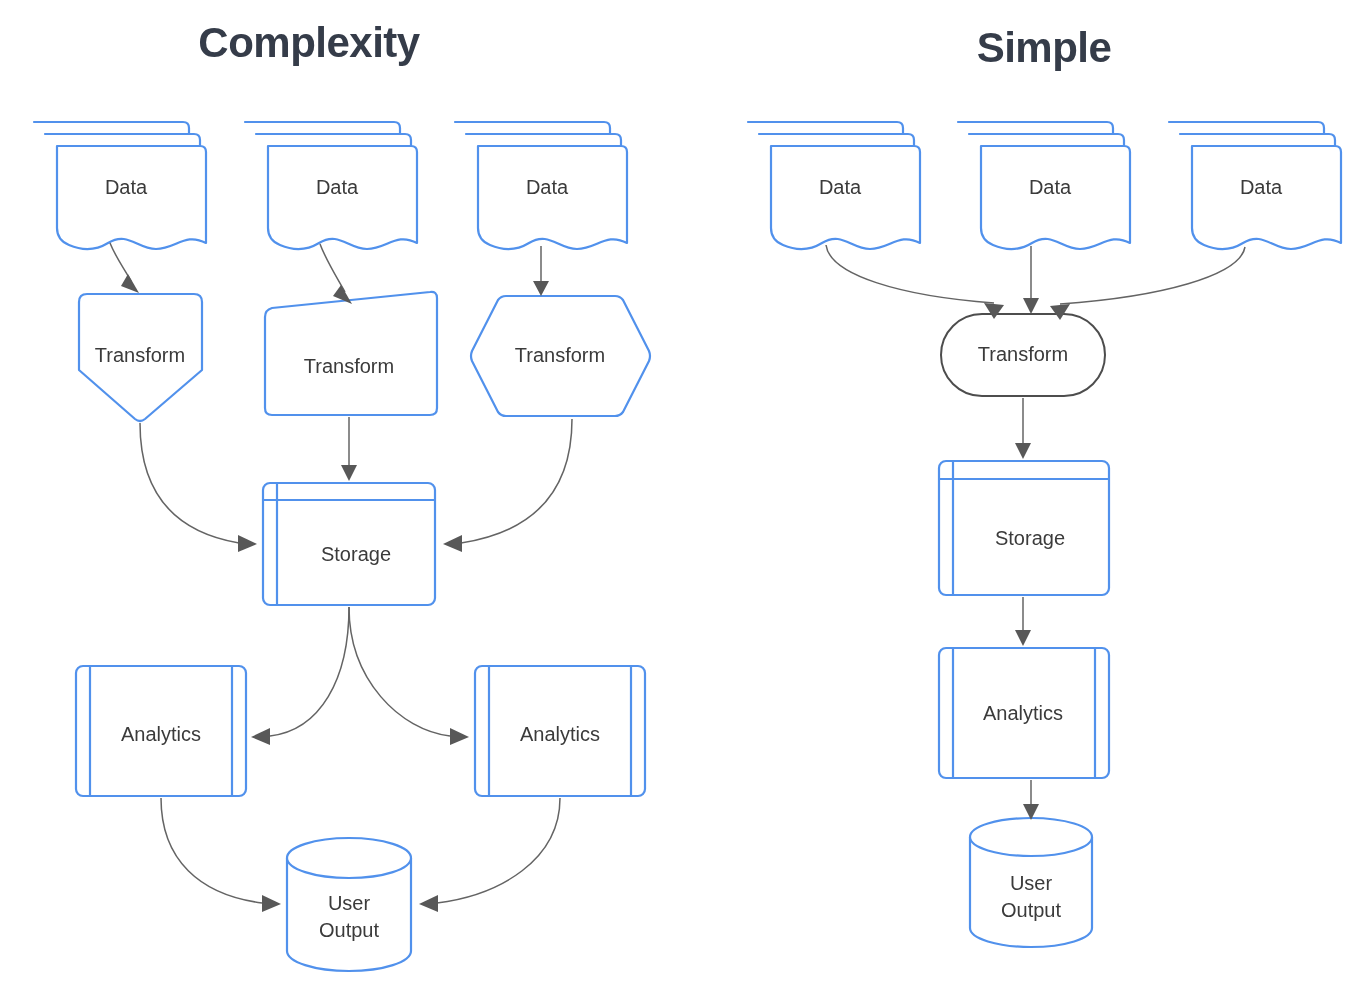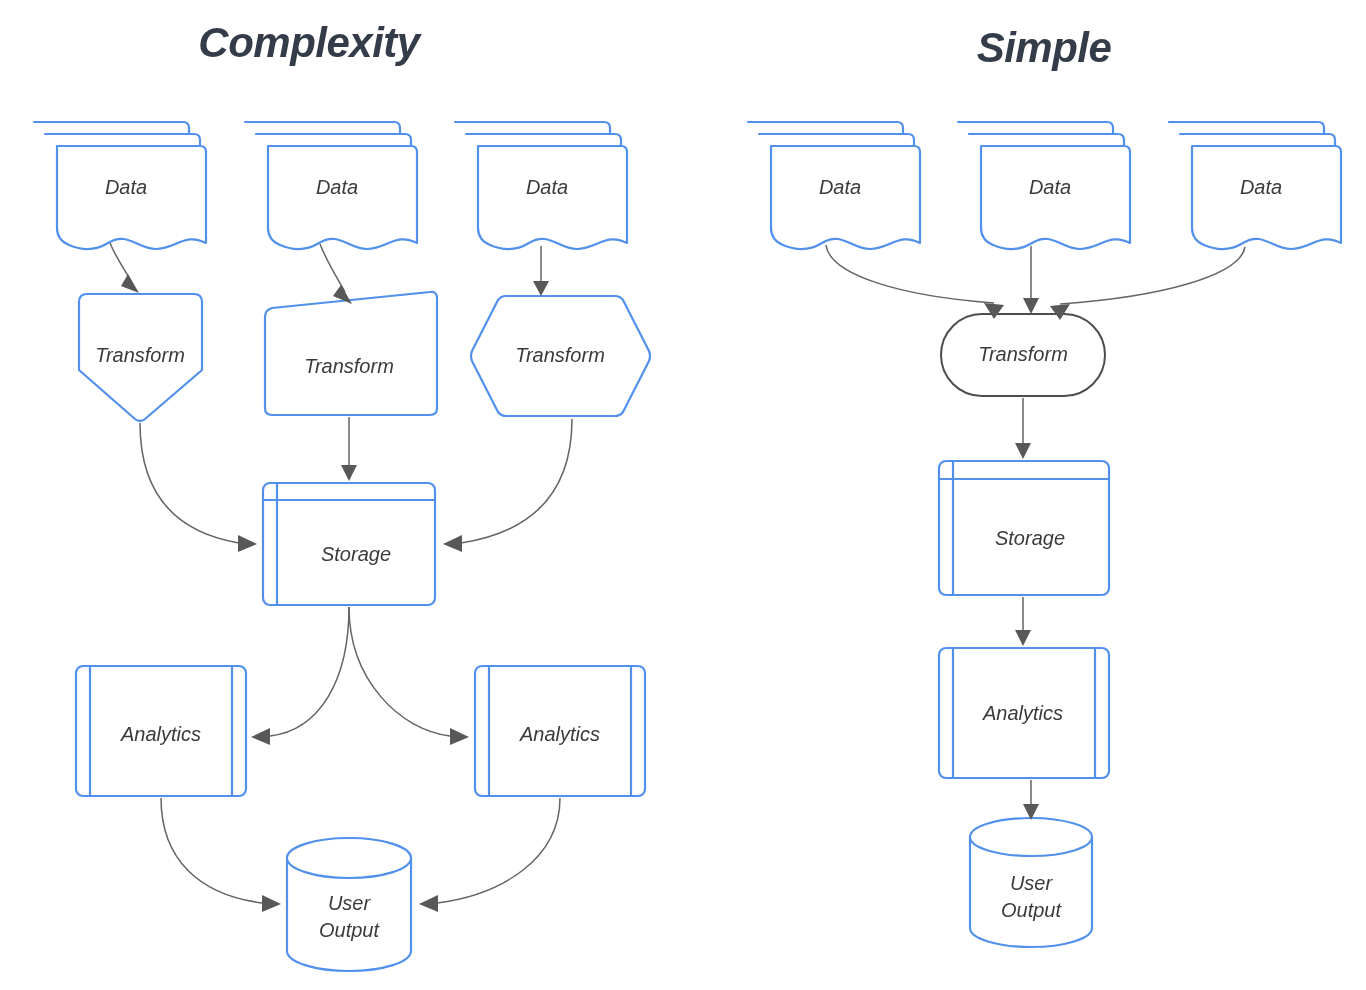--- a/index.html
+++ b/index.html
@@ -12,21 +12,20 @@
     height: 990px;
     font-family: "Liberation Sans", sans-serif;
     overflow: hidden;
     position: relative;
   }
   #stage {
     position: relative;
     width: 1366px;
     height: 990px;
     background: #ffffff;
-    font-style: italic;
   }
   svg#diagram {
     position: absolute;
     left: 0;
     top: 0;
     width: 1366px;
     height: 990px;
     display: block;
   }
   .shape-stroke {

